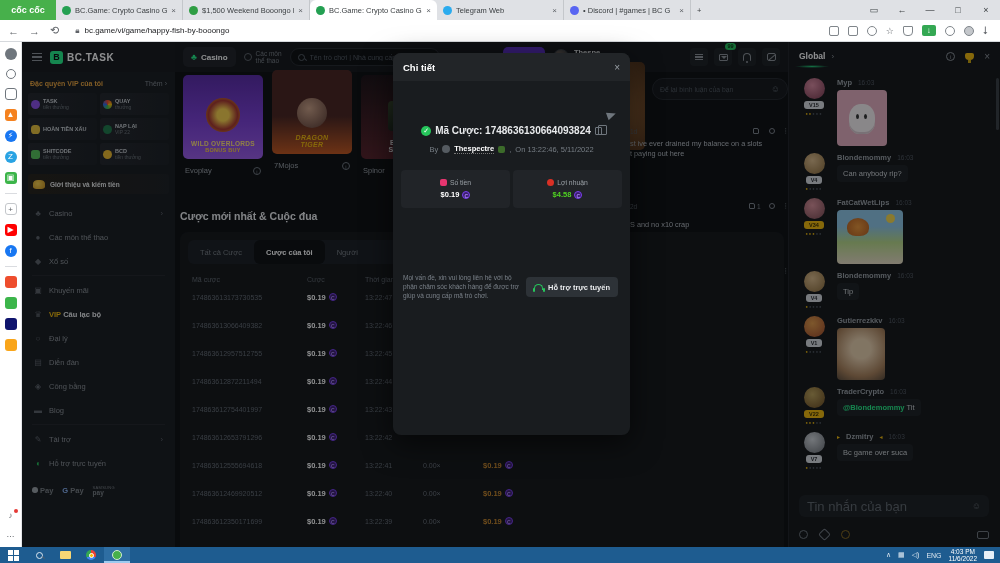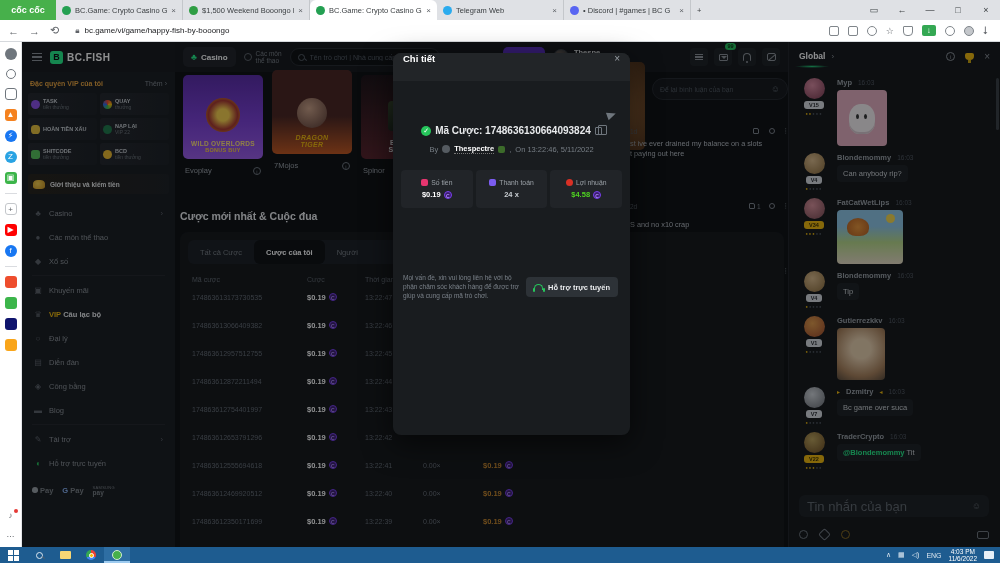--- a/index.html
+++ b/index.html
@@ -154,21 +154,21 @@
   #chatinput .ph { color:#5f666d; font-size:13px; flex:1; }
   #chattools { position:absolute; left:10px; bottom:8px; width:190px; display:flex; gap:12px; align-items:center; }
   .toolic { width:9px; height:9px; border:1.2px solid #6f767d; border-radius:2px; }
   .toolic.round { border-radius:50%; }
   #kbdic { margin-left:auto; width:12px; height:8px; border:1.2px solid #6f767d; border-radius:2px; }
   #chatscroll { position:absolute; right:1px; top:36px; width:3px; height:52px; background:#3a3f44; border-radius:2px; }
 
   
   #backdrop { left:22px; top:42px; width:978px; height:505px; background:rgba(4,6,9,.45); z-index:40; }
   #modal { left:393px; top:53px; width:237px; height:382px; background:#191c1f; border-radius:8px; z-index:50; box-shadow:0 8px 30px rgba(0,0,0,.6); overflow:hidden; }
-  #mhdr { height:28px; background:#222528; display:flex; justify-content:space-between; padding:0 10px; }
+  #mhdr { height:28px; background:#222528; display:flex; align-items:center; justify-content:space-between; padding:0 10px; }
   #mtitle { color:#fff; font-size:9.5px; font-weight:bold; }
   #mclose { color:#9aa0a6; font-size:10px; }
   .sharearrow { position:absolute; right:14px; top:58px; width:0; height:0; border-left:9px solid #6f767d; border-top:4px solid transparent; border-bottom:4px solid transparent; transform:rotate(-20deg); }
   #betidrow { position:absolute; left:0; top:72px; width:237px; display:flex; justify-content:center; align-items:center; gap:4px; }
   .checkc { width:10px; height:10px; background:#26c55b; border-radius:50%; color:#fff; font-size:7px; line-height:10px; text-align:center; }
   #betid { color:#e8eaec; font-size:10px; font-weight:bold; }
   .copyic { width:7px; height:8px; border:1px solid #6f767d; border-radius:1px; position:relative; }
   .copyic:after { content:""; position:absolute; left:2px; top:-3px; width:7px; height:8px; border:1px solid #6f767d; border-radius:1px; }
   #byrow { position:absolute; left:0; top:91px; width:237px; display:flex; justify-content:center; align-items:center; gap:4px; font-size:7.5px; color:#777e85; }
   #byuser { color:#fff; font-weight:bold; border-bottom:1px dotted #777; }
@@ -298,21 +298,21 @@
 
   <div id="sidebar" class="abs">
     <div id="sbhead">
       <div class="burger">
           <div></div>
           <div></div>
           <div></div>
         </div>
       <div id="bclogo">
         <div id="bcshield">B</div>
-        <span id="bcname">BC.FISH</span>
+        <span id="bcname">BC.TASK</span>
       </div>
     </div>
     <div id="vipbanner">
       <span id="viptitle">Đặc quyền VIP của tôi</span>
       <span id="vipmore"><span>Thêm</span> ›</span>
     </div>
     <div id="tiles">
       <div class="tile">
           <div class="tbadge" style="background:#8a4fe8"></div>
           <div>
@@ -761,43 +761,43 @@
         <div class="mbody">
             <div class="mhead">
               <span class="muser">Gutierrezkkv</span>
               <span class="mtime">16:03</span>
             </div>
           <div class="chimg" style="width:48px;height:52px;background:radial-gradient(circle at 50% 40%,#e8cfae 25%,#a8805a 70%,#5a4a3a)"></div>
           </div>
       </div>
       <div class="msg">
         <div class="mcol">
+            <div class="cavatar" style="background:radial-gradient(circle at 40% 35%,#baa05a,#6a4a20)"></div>
+            <span class="lvl goldpill">V22</span>
+            <span class="lvldots"><b>●●●</b>●●</span>
+          </div>
+        <div class="mbody"><div class="mhead">
+              <span class="muser">TraderCrypto</span>
+              <span class="mtime">16:03</span>
+            </div>
+          <span class="bubble"><span class="mention">@Blondemommy</span> <span>Tit</span></span></div>
+      </div>
+      <div class="msg">
+        <div class="mcol">
             <div class="cavatar" style="background:radial-gradient(circle at 40% 35%,#cfd3d8,#6a6e74)"></div>
             <span class="lvl">V7</span>
             <span class="lvldots"><b>●</b>●●●●</span>
           </div>
         <div class="mbody"><div class="mhead">
               <span style="color:#f0b90b;font-size:6px">▸</span>
               <span class="muser">Dzmitry</span>
               <span style="color:#f0b90b;font-size:6px">◂</span>
               <span class="mtime">16:03</span>
             </div>
           <span class="bubble">Bc game over suca</span></div>
-      </div>
-      <div class="msg">
-        <div class="mcol">
-            <div class="cavatar" style="background:radial-gradient(circle at 40% 35%,#baa05a,#6a4a20)"></div>
-            <span class="lvl goldpill">V22</span>
-            <span class="lvldots"><b>●●●</b>●●</span>
-          </div>
-        <div class="mbody"><div class="mhead">
-              <span class="muser">TraderCrypto</span>
-              <span class="mtime">16:03</span>
-            </div>
-          <span class="bubble"><span class="mention">@Blondemommy</span> <span>Tit</span></span></div>
       </div>
     </div>
     <div id="chatscroll"></div>
     <div id="chatinput">
       <span class="ph">Tin nhắn của bạn</span>
       <span class="smiley">☺</span>
     </div>
     <div id="chattools">
       <span class="toolic round"></span>
       <span class="toolic" style="transform:rotate(45deg)"></span>
@@ -832,27 +832,20 @@
             <span class="stdot" style="background:#e6356f"></span>
             <span>Số tiền</span>
           </span>
         <span class="stval">
             <span>$0.19</span>
             <span class="ccoin">C</span>
           </span>
       </div>
       <div class="stat">
         <span class="stlabel">
-            <span class="stdot" style="background:#7b5cf0"></span>
-            <span>Thanh toán</span>
-          </span>
-        <span class="stval" style="color:#c9ced3">24 x</span>
-      </div>
-      <div class="stat">
-        <span class="stlabel">
             <span class="stdot" style="background:#d93025;border-radius:50%"></span>
             <span>Lợi nhuận</span>
           </span>
         <span class="stval green">
             <span>$4.58</span>
             <span class="ccoin">C</span>
           </span>
       </div>
     </div>
     <div id="mnote">Mọi vấn đề, xin vui lòng liên hệ với bộ phận chăm sóc khách hàng để được trợ giúp và cung cấp mã trò chơi.</div>

